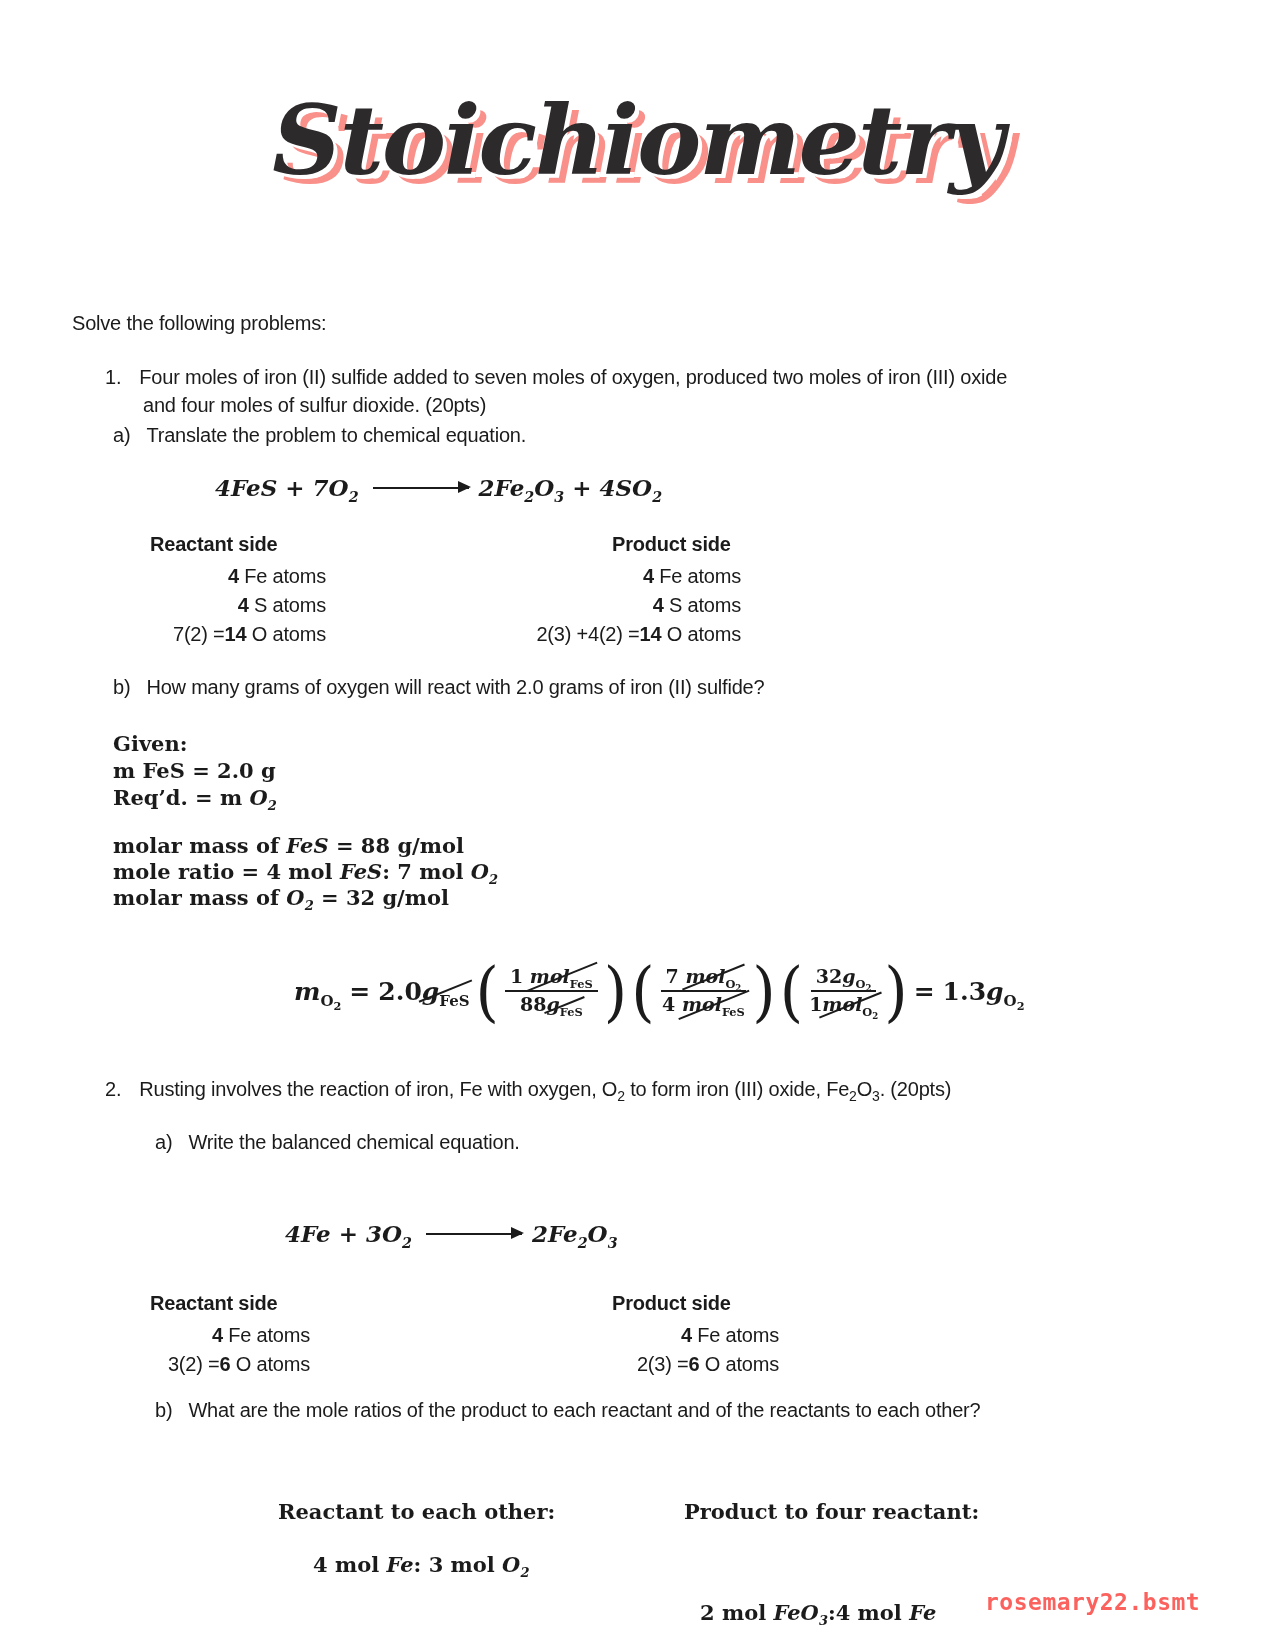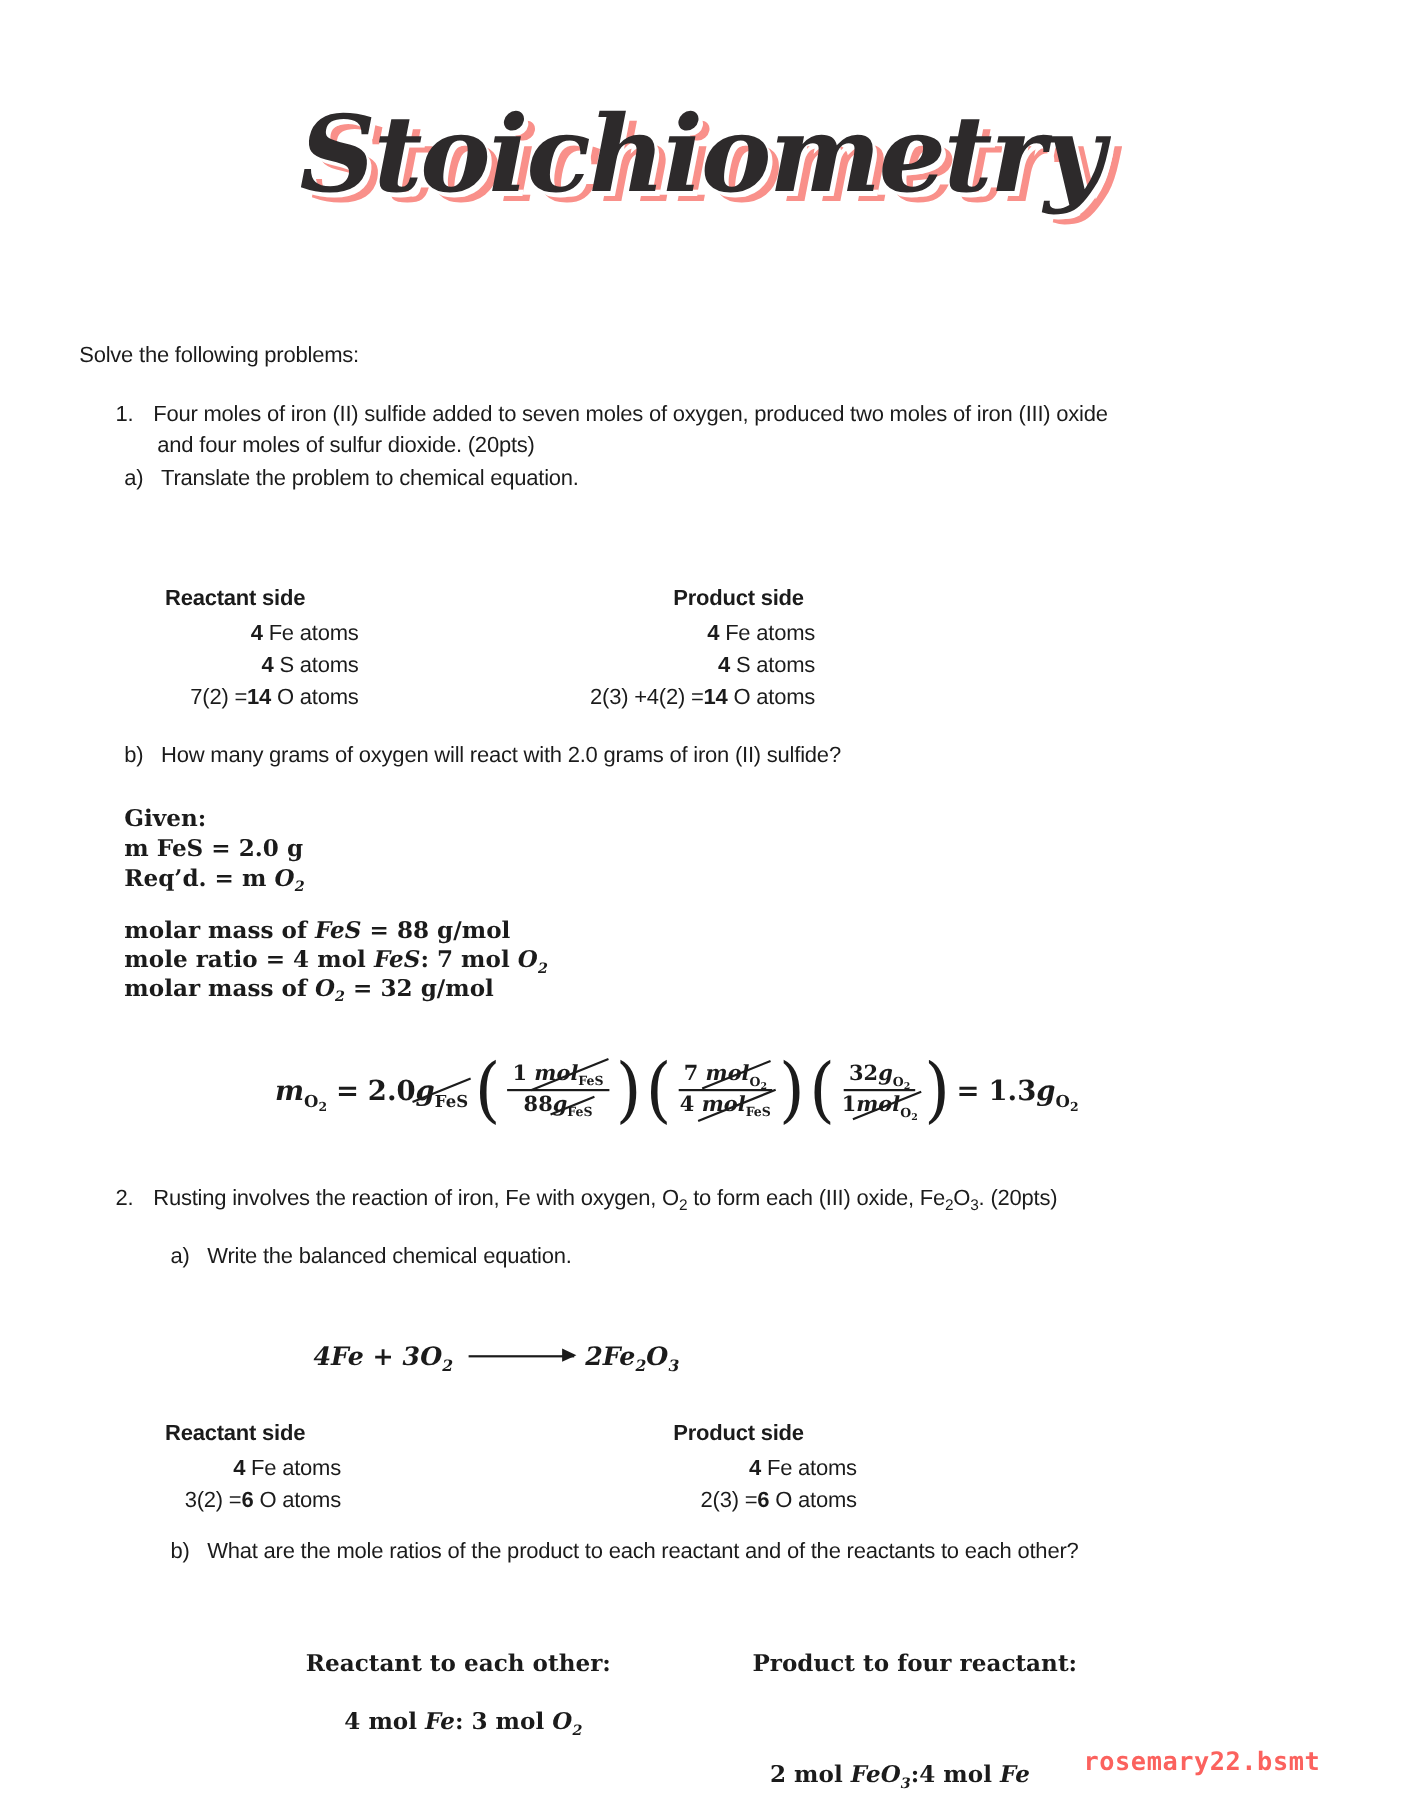--- a/index.html
+++ b/index.html
@@ -21,21 +21,21 @@
   .eq{font-family:"DejaVu Serif",serif;font-weight:bold;font-style:italic;
       font-size:23px;white-space:nowrap;}
   .eq sub{font-size:0.62em;line-height:0;}
   .arrow{display:inline-block;position:relative;width:96px;height:2px;
          background:#1b1b1b;vertical-align:middle;margin:0 10px 4px 14px;}
   .arrow::after{content:"";position:absolute;right:-2px;top:-6px;width:0;height:0;
          border-left:13px solid #1b1b1b;border-top:6px solid transparent;
          border-bottom:6px solid transparent;}
   .colR{text-align:right;line-height:29px;}
   .formula{display:flex;align-items:center;font-family:"DejaVu Serif",serif;
-           font-weight:bold;font-size:25px;gap:8px;white-space:nowrap;}
+           font-weight:bold;font-size:25px;gap:8px;white-space:nowrap;margin-left:44px;}
   .formula sub{font-size:0.6em;line-height:0;}
   .formula sub sub{font-size:0.75em;line-height:0;}
   .frac{display:inline-flex;flex-direction:column;align-items:center;
         font-size:19px;line-height:1.25;}
   .frac .num{border-bottom:2px solid #1b1b1b;padding:0 5px 1px;}
   .frac .den{padding-top:1px;}
   .paren{font-family:"DejaVu Serif",serif;font-weight:normal;font-size:60px;
          line-height:0.9;transform:scaleY(1.08);margin:0 -2px;}
   .cancel{position:relative;display:inline-block;}
   .cancel::after{content:"";position:absolute;left:-10%;top:46%;width:120%;
@@ -56,20 +56,23 @@
     <span>1.</span>
     <span>Four moles of iron (II) sulfide added to seven moles of oxygen, produced two moles of iron (III) oxide</span>
   </div>
   <div class="abs sans" style="left:143px;top:394px;">and four moles of sulfur dioxide. (20pts)</div>
 
   <div class="abs sans row" style="left:113px;top:424px;gap:16px;">
     <span>a)</span>
     <span>Translate the problem to chemical equation.</span>
   </div>
 
+  <div class="abs eq" style="left:215px;top:474px;">
+    <span>4FeS + 7O</span><sub>2</sub><span class="arrow"></span><span>2Fe</span><sub>2</sub><span>O</span><sub>3</sub><span> + 4SO</span><sub>2</sub>
+  </div>
 
   <div class="abs sans bold" style="left:150px;top:533px;">Reactant side</div>
   <div class="abs sans bold" style="left:612px;top:533px;">Product side</div>
 
   <div class="abs sans colR" style="left:150px;top:562px;width:176px;">
     <div><b>4</b><span> Fe atoms</span></div>
     <div><b>4</b><span> S atoms</span></div>
     <div><span>7(2) =</span><b>14</b><span> O atoms</span></div>
   </div>
 
@@ -121,21 +124,21 @@
       <span class="den"><span>1</span><span class="cancel"><span class="it">mol</span><sub><span>O</span><sub>2</sub></sub></span></span>
     </span>
     <span class="paren">)</span>
 
     <span>=</span>
     <span><span>1.3</span><span class="it">g</span><sub><span>O</span><sub>2</sub></sub></span>
   </div>
 
   <div class="abs sans row" style="left:105px;top:1078px;">
     <span>2.</span>
-    <span><span>Rusting involves the reaction of iron, Fe with oxygen, O</span><sub>2</sub><span> to form each (III) oxide, Fe</span><sub>2</sub><span>O</span><sub>3</sub><span>. (20pts)</span></span>
+    <span><span>Rusting involves the reaction of iron, Fe with oxygen, O</span><sub>2</sub><span> to form iron (III) oxide, Fe</span><sub>2</sub><span>O</span><sub>3</sub><span>. (20pts)</span></span>
   </div>
 
   <div class="abs sans row" style="left:155px;top:1131px;gap:16px;">
     <span>a)</span>
     <span>Write the balanced chemical equation.</span>
   </div>
 
   <div class="abs eq" style="left:285px;top:1220px;">
     <span>4Fe + 3O</span><sub>2</sub><span class="arrow"></span><span>2Fe</span><sub>2</sub><span>O</span><sub>3</sub>
   </div>

